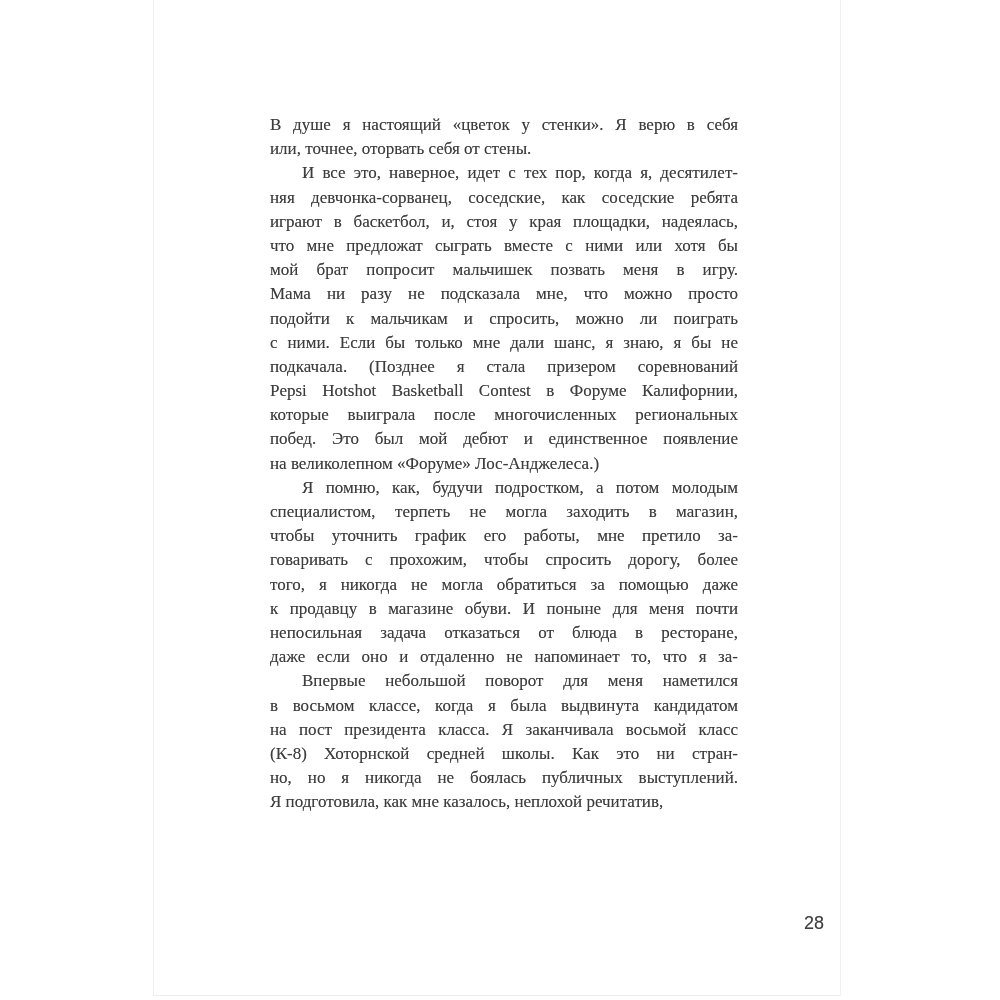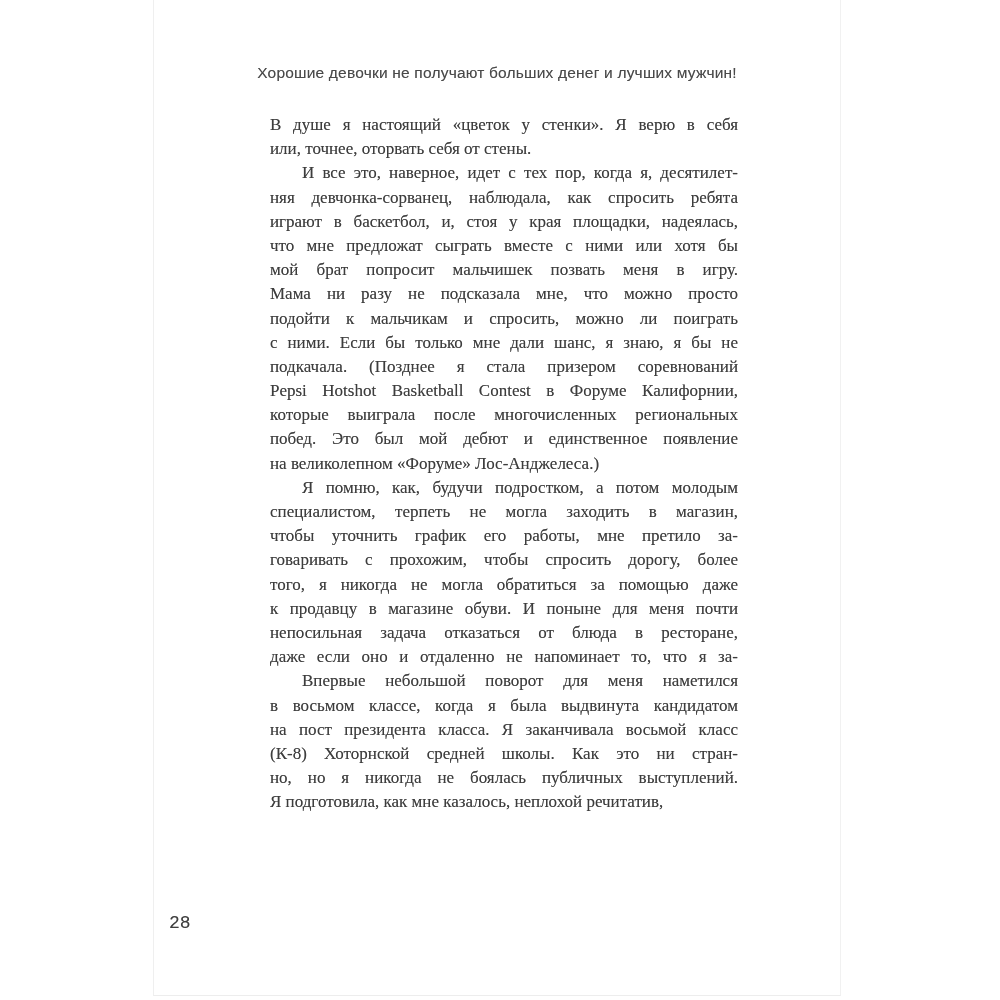--- a/index.html
+++ b/index.html
@@ -56,41 +56,40 @@
   .pline {
     height: 24.2px;
     overflow: hidden;
     text-align: justify;
     text-align-last: justify;
   }
   .pline.indent { padding-left: 32px; }
   .pline.last   { text-align-last: left; font-family: Liberation Serif, serif; }
   .page-number {
     position: absolute;
-    left: 169px;
+    left: 136px;
     top: 913px;
     width: 688px;
-    text-align: left;
-    font-family: Liberation Mono, monospace;
+    text-align: right;
+    font-family: Liberation Sans, sans-serif;
     font-size: 18px;
     color: #3f3f3f;
     text-shadow: 0 0 0.5px rgba(63,63,63,0.4);
   }
 </style>
 </head>
 <body>
 
 <div id="stage">
   <div class="sheet"></div>
-  <div class="running-title">Хорошие девочки не получают больших денег и лучших мужчин!</div>
   <div class="body-text">
       <div class="pline">В душе я настоящий «цветок у стенки». Я верю в себя</div>
       <div class="pline last">или, точнее, оторвать себя от стены.</div>
       <div class="pline indent">И все это, наверное, идет с тех пор, когда я, десятилет-</div>
-      <div class="pline">няя девчонка-сорванец, наблюдала, как спросить ребята</div>
+      <div class="pline">няя девчонка-сорванец, соседские, как соседские ребята</div>
       <div class="pline">играют в баскетбол, и, стоя у края площадки, надеялась,</div>
       <div class="pline">что мне предложат сыграть вместе с ними или хотя бы</div>
       <div class="pline">мой брат попросит мальчишек позвать меня в игру.</div>
       <div class="pline">Мама ни разу не подсказала мне, что можно просто</div>
       <div class="pline">подойти к мальчикам и спросить, можно ли поиграть</div>
       <div class="pline">с ними. Если бы только мне дали шанс, я знаю, я бы не</div>
       <div class="pline">подкачала. (Позднее я стала призером соревнований</div>
       <div class="pline">Pepsi Hotshot Basketball Contest в Форуме Калифорнии,</div>
       <div class="pline">которые выиграла после многочисленных региональных</div>
       <div class="pline">побед. Это был мой дебют и единственное появление</div>

